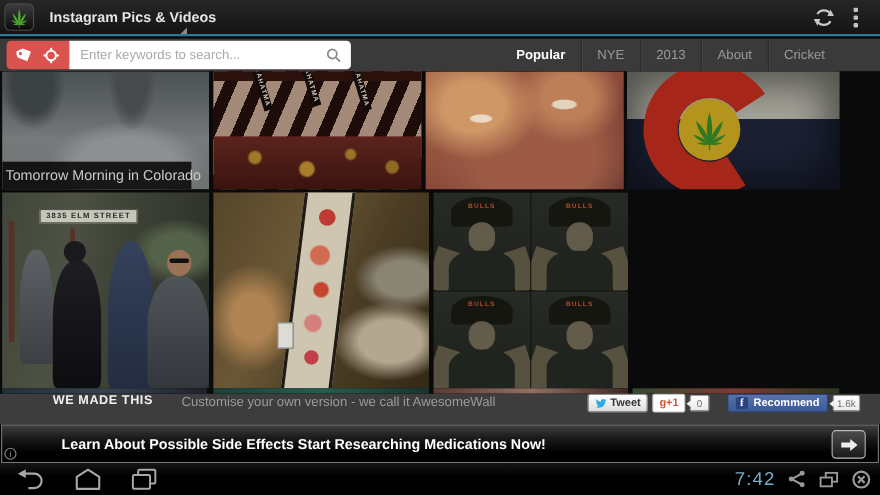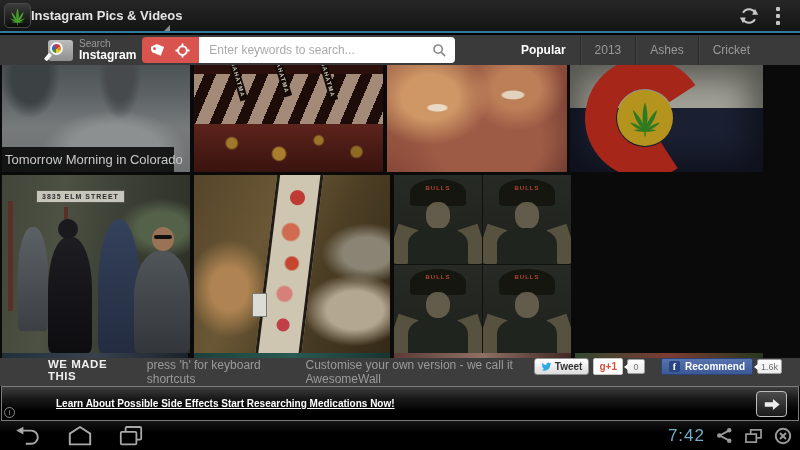--- a/index.html
+++ b/index.html
@@ -7,21 +7,21 @@
     font-family:"Liberation Sans", sans-serif; }
   .stage { position:relative; width:800px; height:450px; background:#000; }
 
   
   .action-bar { position:absolute; top:0; left:0; right:0; height:33px;
     background:linear-gradient(#262626,#141414); border-bottom:2px solid #2e7d9e;
     display:flex; align-items:center; }
   .app-icon { width:27px; height:25px; margin-left:4px; border-radius:5px;
     background:linear-gradient(#3c3c3c,#0c0c0c); border:1px solid #4a4a4a;
     display:flex; align-items:center; justify-content:center; }
-  .ab-title { color:#e4e4e4; font-size:13px; font-weight:bold; }
+  .ab-title { color:#e4e4e4; font-size:13px; font-weight:bold; margin-left:14px; }
   .title-caret { position:absolute; left:164px; top:25px; width:0; height:0;
     border-left:6px solid transparent; border-bottom:6px solid #8a8a8a; }
   .ab-spacer { flex:1; }
   .ab-btn { width:34px; height:28px; display:flex; align-items:center; justify-content:center; }
   .overflow-dots { display:flex; flex-direction:column; gap:3px; margin-right:10px; }
   .overflow-dots i { width:4px; height:4px; background:#c4c4c4; border-radius:1px; }
 
   
   .toolbar { position:absolute; top:35px; left:0; right:0; height:30px;
     background:#3a3a3a; display:flex; align-items:center; }
@@ -164,21 +164,21 @@
   .btn-fb { display:flex; align-items:center; gap:5px; height:17px; padding:0 7px; margin-left:12px;
     background:linear-gradient(#5873ae,#3b5998); border:1px solid #2d4373; border-radius:2px;
     color:#fff; font-size:10px; font-weight:bold; cursor:pointer; }
   .fb-f { width:11px; height:11px; background:#29447e; border-radius:2px; text-align:center;
     line-height:11px; font-family:"Liberation Serif", serif; font-size:10px; }
 
   
   .ad { position:absolute; top:386px; left:1px; width:798px; height:35px;
     background:linear-gradient(180deg,#3e3e3e 0%,#191919 35%,#000 75%);
     border:1px solid #7c7c7c; display:flex; align-items:center; }
-  .ad-text { margin-left:54px; color:#fff; font-weight:bold; font-size:10px;text-decoration:underline; }
+  .ad-text { margin-left:54px; color:#fff; font-weight:bold; font-size:13px; }
   .ad-info { position:absolute; left:2px; bottom:2px; width:11px; height:11px; border:1px solid #8a8a8a;
     border-radius:50%; color:#9a9a9a; font-size:8px; line-height:10px; text-align:center; }
   .ad-arrow { position:absolute; right:11px; top:4px; width:31px; height:26px;
     background:linear-gradient(#4c4c4c,#1a1a1a); border:1px solid #bdbdbd; border-radius:4px;
     display:flex; align-items:center; justify-content:center; cursor:pointer; }
 
   
   .sysbar { position:absolute; top:421px; left:0; right:0; height:29px;
     background:linear-gradient(#151515,#000 40%); display:flex; align-items:center; }
   .sys-btn { display:flex; align-items:center; justify-content:center; cursor:pointer; }
@@ -220,30 +220,20 @@
     <div class="ab-btn">
       <div class="overflow-dots">
           <i></i>
           <i></i>
           <i></i>
         </div>
     </div>
   </div>
 
   <div class="toolbar">
-    <div class="logo">
-      <div class="logo-icon">
-        <div class="lens"></div>
-          <div class="handle"></div>
-      </div>
-      <div>
-        <div class="logo-l1">Search</div>
-        <div class="logo-l2">Instagram</div>
-      </div>
-    </div>
     <div class="red-box">
       <svg width="15" height="15" viewBox="0 0 16 16">
         <g transform="rotate(-24 8 8)">
           <path d="M9 1 L15 7 L8 14 L1 7 V1 Z" fill="#fff"></path>
           <circle cx="5" cy="4.5" r="1.5" fill="#d9534f"></circle>
         </g>
       </svg>
       <svg width="15" height="15" viewBox="0 0 16 16">
         <circle cx="8" cy="8" r="4.6" fill="none" stroke="#fff" stroke-width="2"></circle>
         <path d="M8 0.5v3.2M8 12.3v3.2M0.5 8h3.2M12.3 8h3.2" stroke="#fff" stroke-width="2"></path>
@@ -253,22 +243,23 @@
       <input type="text" placeholder="Enter keywords to search..." style="">
       <span class="search-mag">
         <svg width="15" height="15" viewBox="0 0 16 16">
           <circle cx="6.5" cy="6.5" r="4.4" fill="none" stroke="#8a8a8a" stroke-width="1.7"></circle>
           <line x1="10" y1="10" x2="14" y2="14" stroke="#8a8a8a" stroke-width="1.7"></line>
         </svg>
       </span>
     </div>
     <div class="nav">
       <div class="nav-item active">Popular</div>
+      <div class="nav-item">NYE</div>
       <div class="nav-item">2013</div>
-      <div class="nav-item">Ashes</div>
+      <div class="nav-item">About</div>
       <div class="nav-item">Cricket</div>
     </div>
   </div>
 
   <div class="grid">
     <div class="photo" id="p1">
       <div class="photo-caption">Tomorrow Morning in Colorado</div>
     </div>
     <div class="photo" id="p2">
       <span class="mstrip m1">MAHATMA</span>
@@ -345,21 +336,20 @@
         </div>
     </div>
     <div class="sliver s1"></div>
     <div class="sliver s2"></div>
     <div class="sliver s3"></div>
     <div class="sliver s4"></div>
   </div>
 
   <div class="made-bar">
     <span class="brand">WE MADE THIS</span>
-    <span class="hint">press 'h' for keyboard shortcuts</span>
     <span class="customise">Customise your own version - we call it AwesomeWall</span>
     <div class="social">
       <div class="btn-tweet">
         <svg width="11" height="10" viewBox="0 0 16 14">
           <path d="M15 2c-.5.3-1.1.5-1.7.6A2.9 2.9 0 0 0 14.6.9c-.6.4-1.2.6-1.9.8A2.9 2.9 0 0 0 7.7 4.3 8.2 8.2 0 0 1 1.7 1.2 2.9 2.9 0 0 0 2.6 5c-.5 0-.9-.1-1.3-.3v0c0 1.4 1 2.6 2.3 2.8-.4.1-.9.1-1.3.1a2.9 2.9 0 0 0 2.7 2A5.8 5.8 0 0 1 .8 11a8.2 8.2 0 0 0 4.4 1.3c5.3 0 8.2-4.4 8.2-8.2v-.4c.6-.4 1.1-.9 1.6-1.5z" fill="#2caae1"></path>
         </svg>
         <span>Tweet</span>
       </div>
       <div class="btn-gplus">
         <span>g+1</span>

